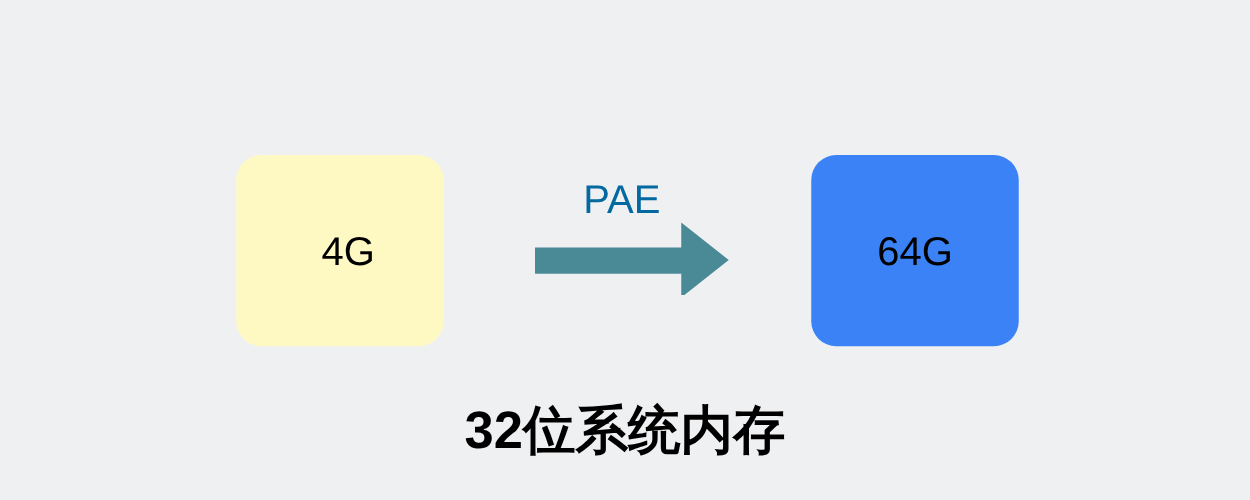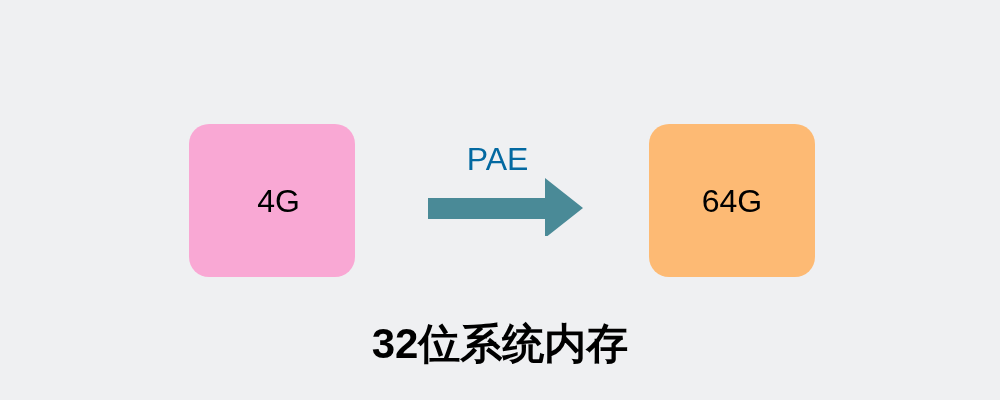--- a/index.html
+++ b/index.html
@@ -88,33 +88,33 @@
     font-weight: 700;
     color: #000000;
     user-select: none;
   }
 </style>
 </head>
 <body>
 
 <div id="diagram-canvas" style="background: rgb(239, 240, 242);">
 
-  <div class="mem-box" id="box-before" style="background: #f9a8d4; padding-left: 13px;">
+  <div class="mem-box" id="box-before" style="background: #fef9c3; padding-left: 13px;">
     <span class="mem-box-label">4G</span>
   </div>
 
   <div id="transition-group">
 
     <span id="transition-label">PAE</span>
 
     <svg id="arrow-svg" viewBox="0 0 170 70" xmlns="http://www.w3.org/2000/svg">
       <polygon points="8,52 8,73 125,73 125,92 163,62 125,32 125,52" fill="#4A8A97" transform="translate(0,-20)"></polygon>
     </svg>
 
   </div>
 
-  <div class="mem-box" id="box-after" style="background: #fdba74;">
+  <div class="mem-box" id="box-after" style="background: #3b82f6;">
     <span class="mem-box-label">64G</span>
   </div>
 
   <div id="diagram-caption">32位系统内存</div>
 
 </div>
 
 </body></html>

